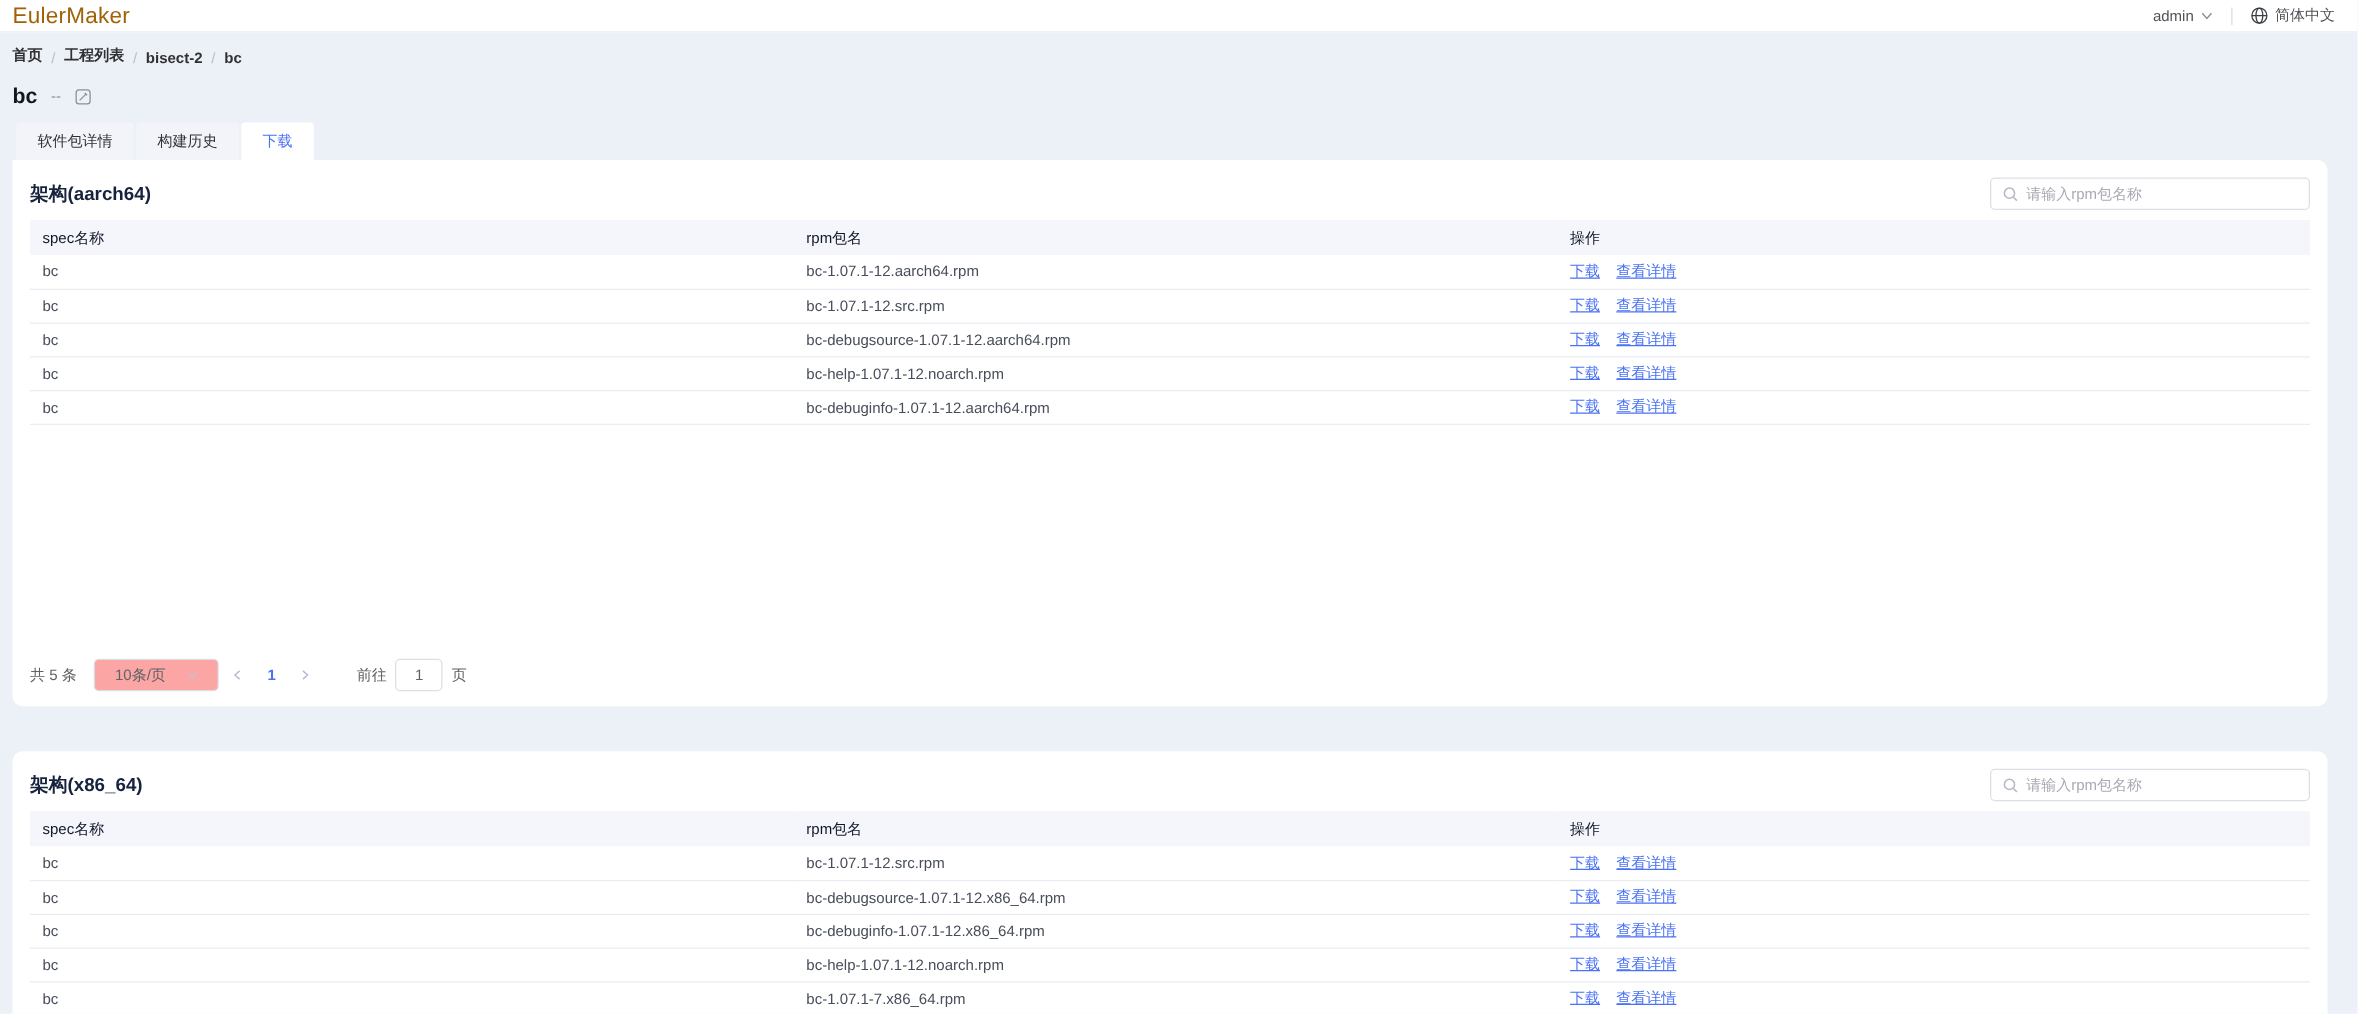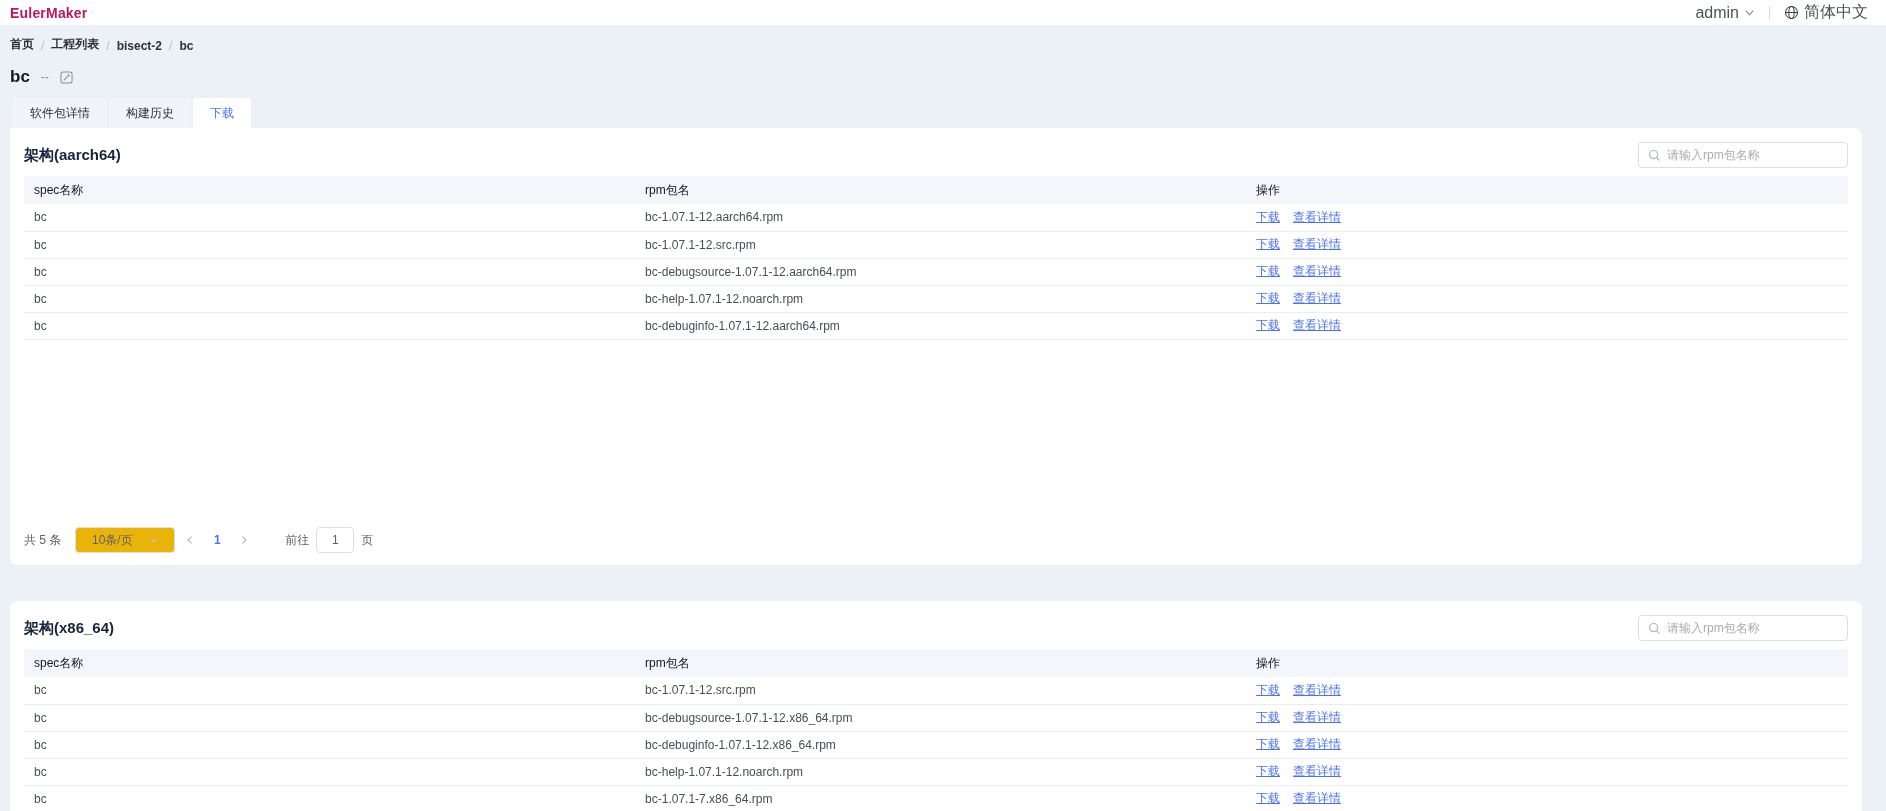--- a/index.html
+++ b/index.html
@@ -2,22 +2,22 @@
 <html><head>
 <meta charset="utf-8">
 <style>
   * { margin:0; padding:0; box-sizing:border-box; }
   html,body { width:1886px; height:811px; overflow:hidden; }
   body { background:#ecf0f7; font-family:"Liberation Sans", sans-serif; color:#303133; }
 
   
   .navbar { height:26px; background:#fff; border-bottom:1px solid #ebeef2;
             display:flex; align-items:center; justify-content:space-between; padding:0 18px 0 10px; }
-  .brand { font-size:14px; font-weight:700; color:#be185d; letter-spacing:.2px; cursor:pointer; }
-  .nav-right { display:flex; align-items:center; font-size:16px; color:#4e5358; }
+  .brand { font-size:18px; font-weight:400; color:#a16207; letter-spacing:.2px; cursor:pointer; }
+  .nav-right { display:flex; align-items:center; font-size:12px; color:#4e5358; }
   .user-menu { display:flex; align-items:center; gap:5px; cursor:pointer; }
   .nav-divider { width:1px; height:14px; background:#d8dce5; margin:0 14px; }
   .lang { display:flex; align-items:center; gap:5px; cursor:pointer; }
   .icon svg { display:block; }
 
   
   .breadcrumb { margin:10px 0 12px 10px; font-size:12px; display:flex; align-items:flex-end; }
   .crumb { color:#303133; font-weight:600; cursor:pointer; }
   .crumb-sep { color:#b6bcc8; margin:0 7px; font-weight:400; }
 
@@ -36,39 +36,39 @@
 
   
   .panel { margin:0 24px 0 10px; background:#fff; border-radius:0 8px 8px 8px;
            padding:10px 14px 12px; display:flex; flex-direction:column; }
   .panel.first { height:437px; }
   .panel.second { height:280px; margin-top:36px; border-radius:8px; }
 
   .section-head { display:flex; align-items:center; justify-content:space-between; height:34px; }
   .section-title { font-size:15px; font-weight:700; color:#17233d; }
 
-  .search-box { width:210px; height:26px; border:1px solid #dcdfe6; border-radius:4px;
+  .search-box { width:256px; height:26px; border:1px solid #dcdfe6; border-radius:4px;
                 background:#fff; display:flex; align-items:center; padding:0 9px; gap:6px;justify-content:center; }
   .search-box input { border:none; outline:none; flex:1; font-size:12px; color:#606266;
                       font-family:"Liberation Sans", sans-serif; background:transparent; }
   .search-box input::placeholder { color:#a8abb2; }
 
   table { width:100%; border-collapse:collapse; font-size:12px; margin-top:4px; table-layout:fixed; }
   thead th { background:#f4f6fb; color:#0f172a; font-weight:400; text-align:left;
              height:28px; padding:0 10px; }
   tbody td { height:27px; padding:0 10px; border-bottom:1px solid #e9ecf3; color:#474d59;
              white-space:nowrap; overflow:hidden; text-overflow:ellipsis; }
   a.op-link { color:#4a72f5; text-decoration:underline; cursor:pointer; margin-right:13px; }
 
   
   .pagination { margin-top:auto; display:flex; align-items:center; font-size:12px; color:#606266; }
   .pg-total { margin-right:14px; }
   .pg-size { width:100px; height:26px; border:1px solid #dcdfe6; border-radius:4px;
              display:flex; align-items:center; justify-content:center; gap:16px;
-             color:#606266; cursor:pointer; background:#eab308; }
+             color:#606266; cursor:pointer; background:#fca5a5; }
   .pg-arrow { width:30px; height:26px; display:flex; align-items:center; justify-content:center; cursor:pointer; }
   .pg-num { width:24px; text-align:center; color:#4a72f5; font-weight:700; cursor:pointer; }
   .pg-goto { margin-left:26px; display:flex; align-items:center; gap:7px; }
   .pg-input { width:38px; height:26px; border:1px solid #dcdfe6; border-radius:4px;
               text-align:center; font-size:12px; color:#606266; outline:none;
               font-family:"Liberation Sans", sans-serif; }
 </style>
 </head>
 <body>
 

